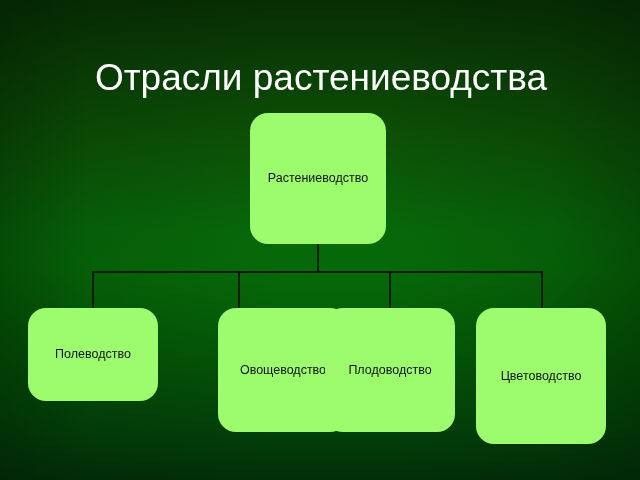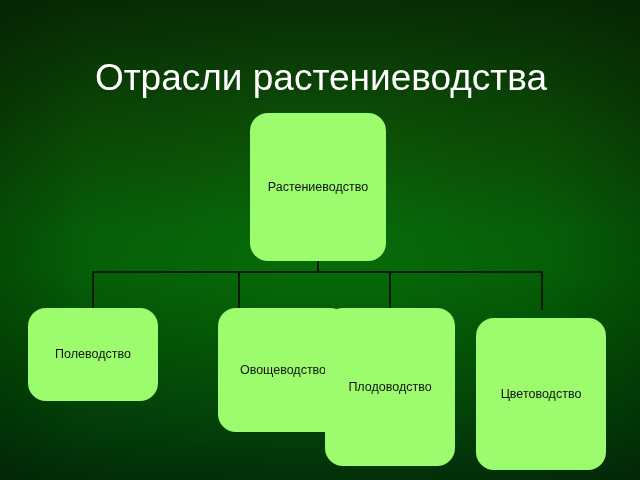--- a/index.html
+++ b/index.html
@@ -81,27 +81,27 @@
   .node-label {
     display: block;
     padding: 0 6px;
     white-space: nowrap;
   }
 
   #node-root {
     left: 250px;
     top: 113px;
     width: 136px;
-    height: 148px;
+    height: 131px;
   }
 
   #node-child-0 { left: 28px;  top: 308px; width: 130px; height: 93px; }
   #node-child-1 { left: 174px; top: 308px; width: 130px; height: 124px; margin-left: 44px; }
-  #node-child-2 { left: 325px; top: 308px; width: 130px; height: 158px; }
-  #node-child-3 { left: 476px; top: 308px; width: 130px; height: 152px; margin-top: 10px; }
+  #node-child-2 { left: 325px; top: 308px; width: 130px; height: 124px; }
+  #node-child-3 { left: 476px; top: 308px; width: 130px; height: 136px; }
 
   
   .conn {
     position: absolute;
     background-color: #041a02;
     z-index: 2;
   }
   #conn-root-stem {
     left: 317px;
     top: 236px;

